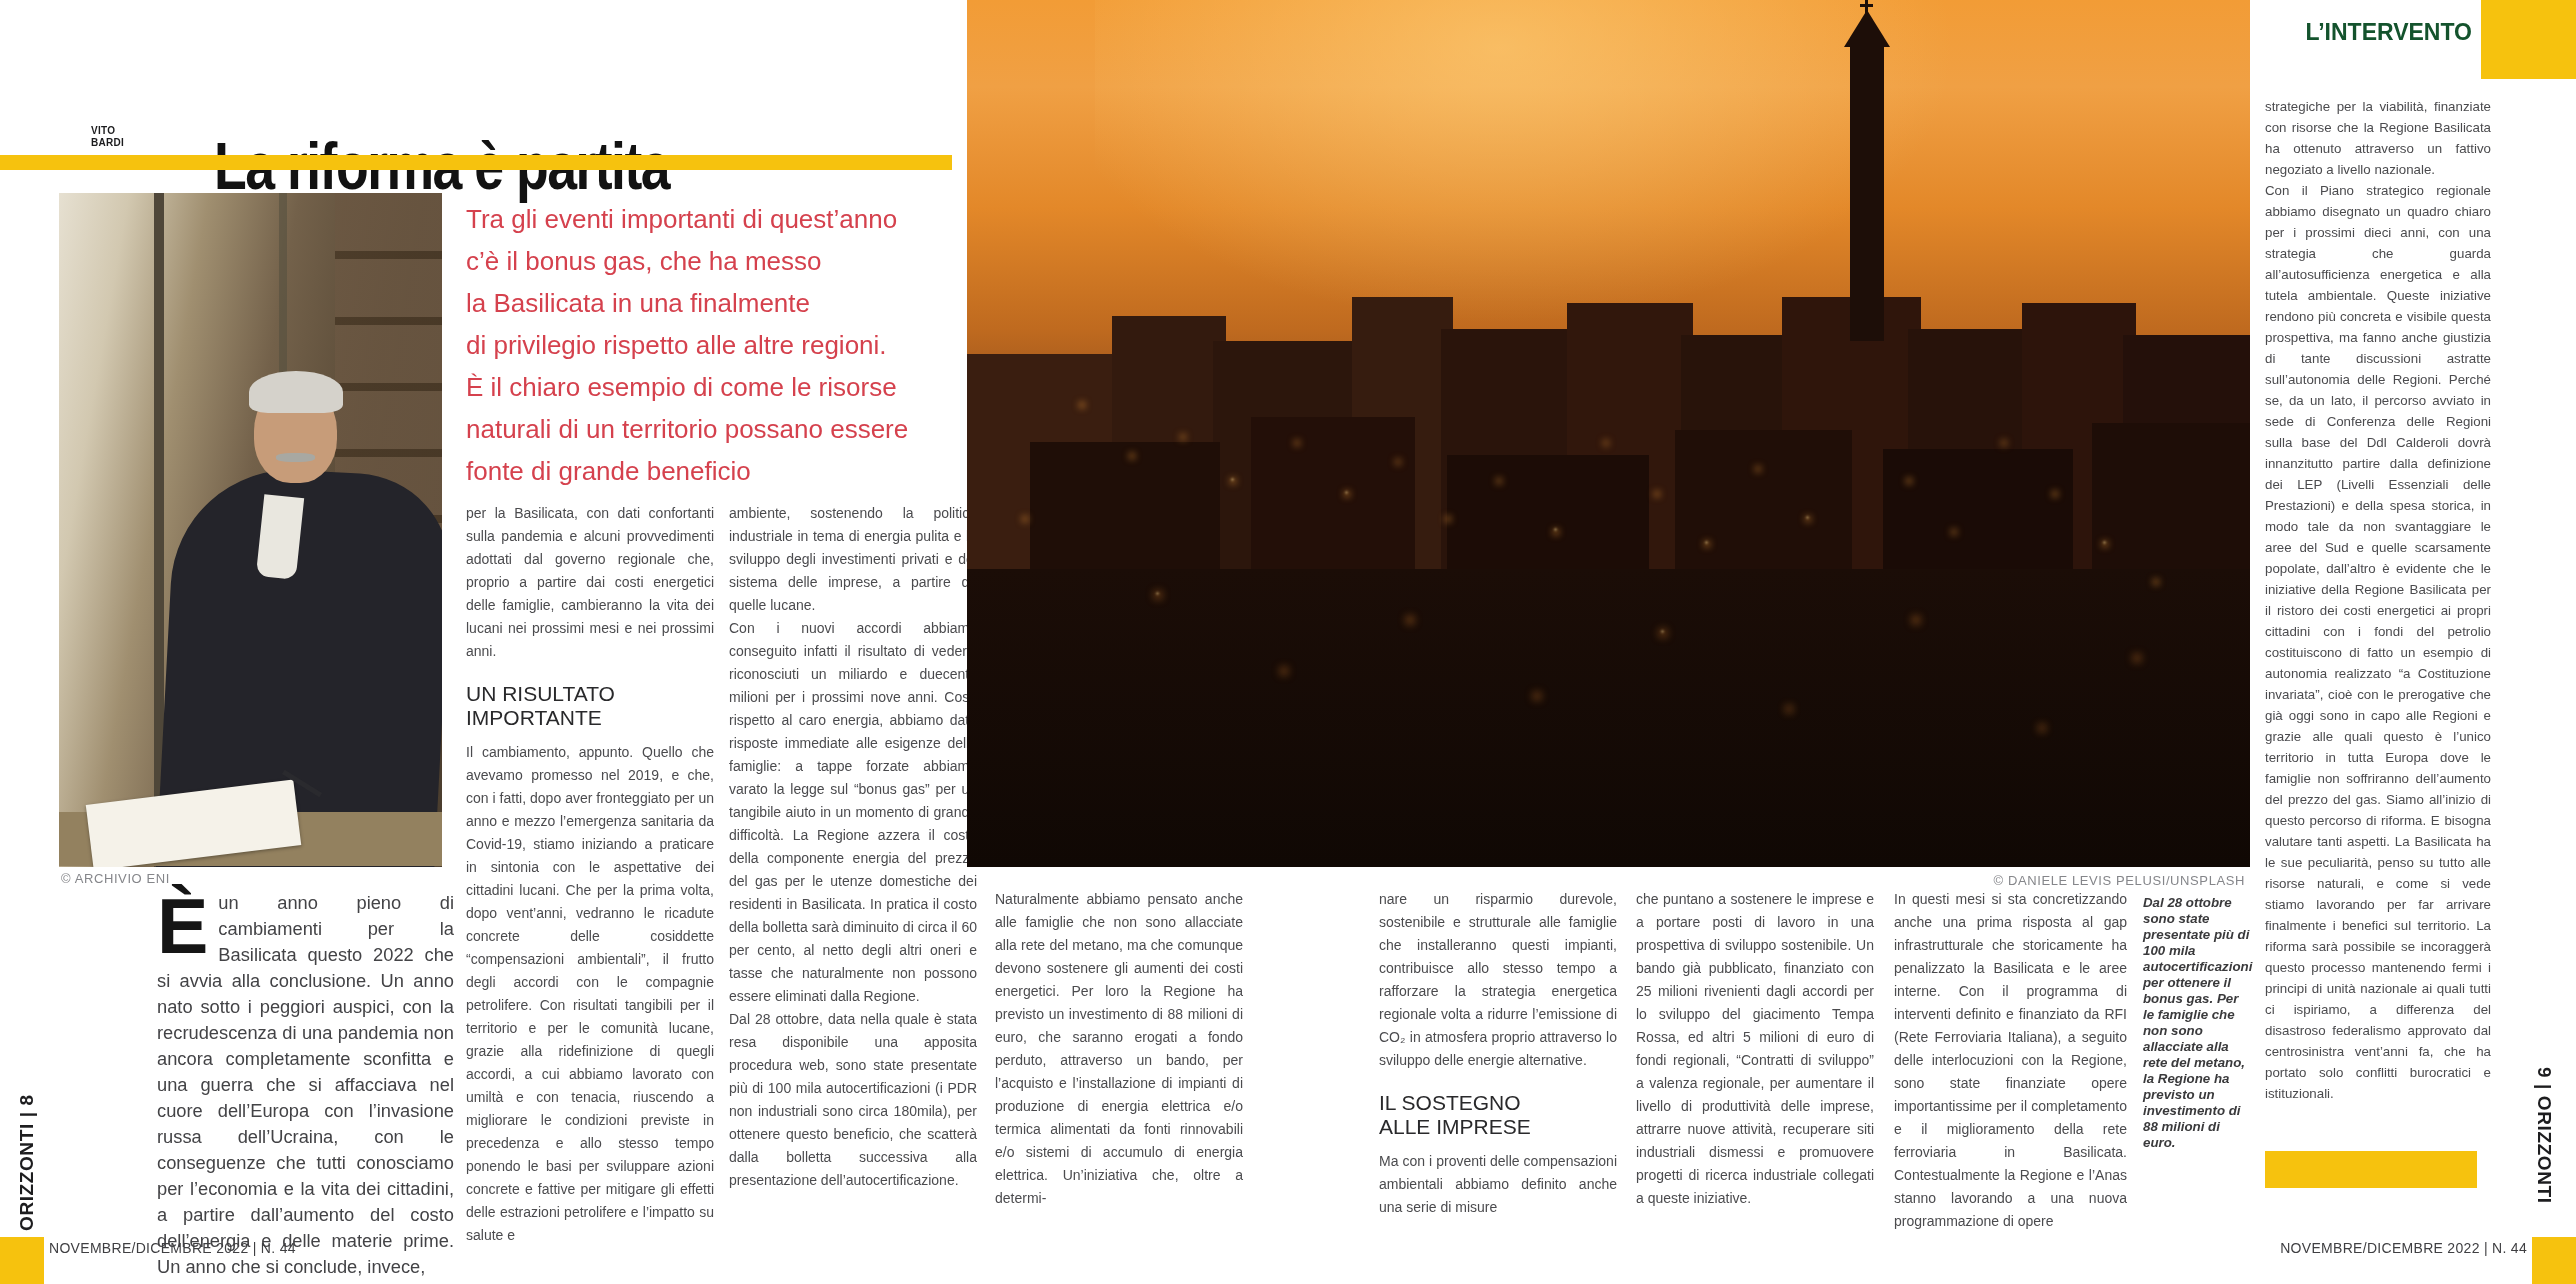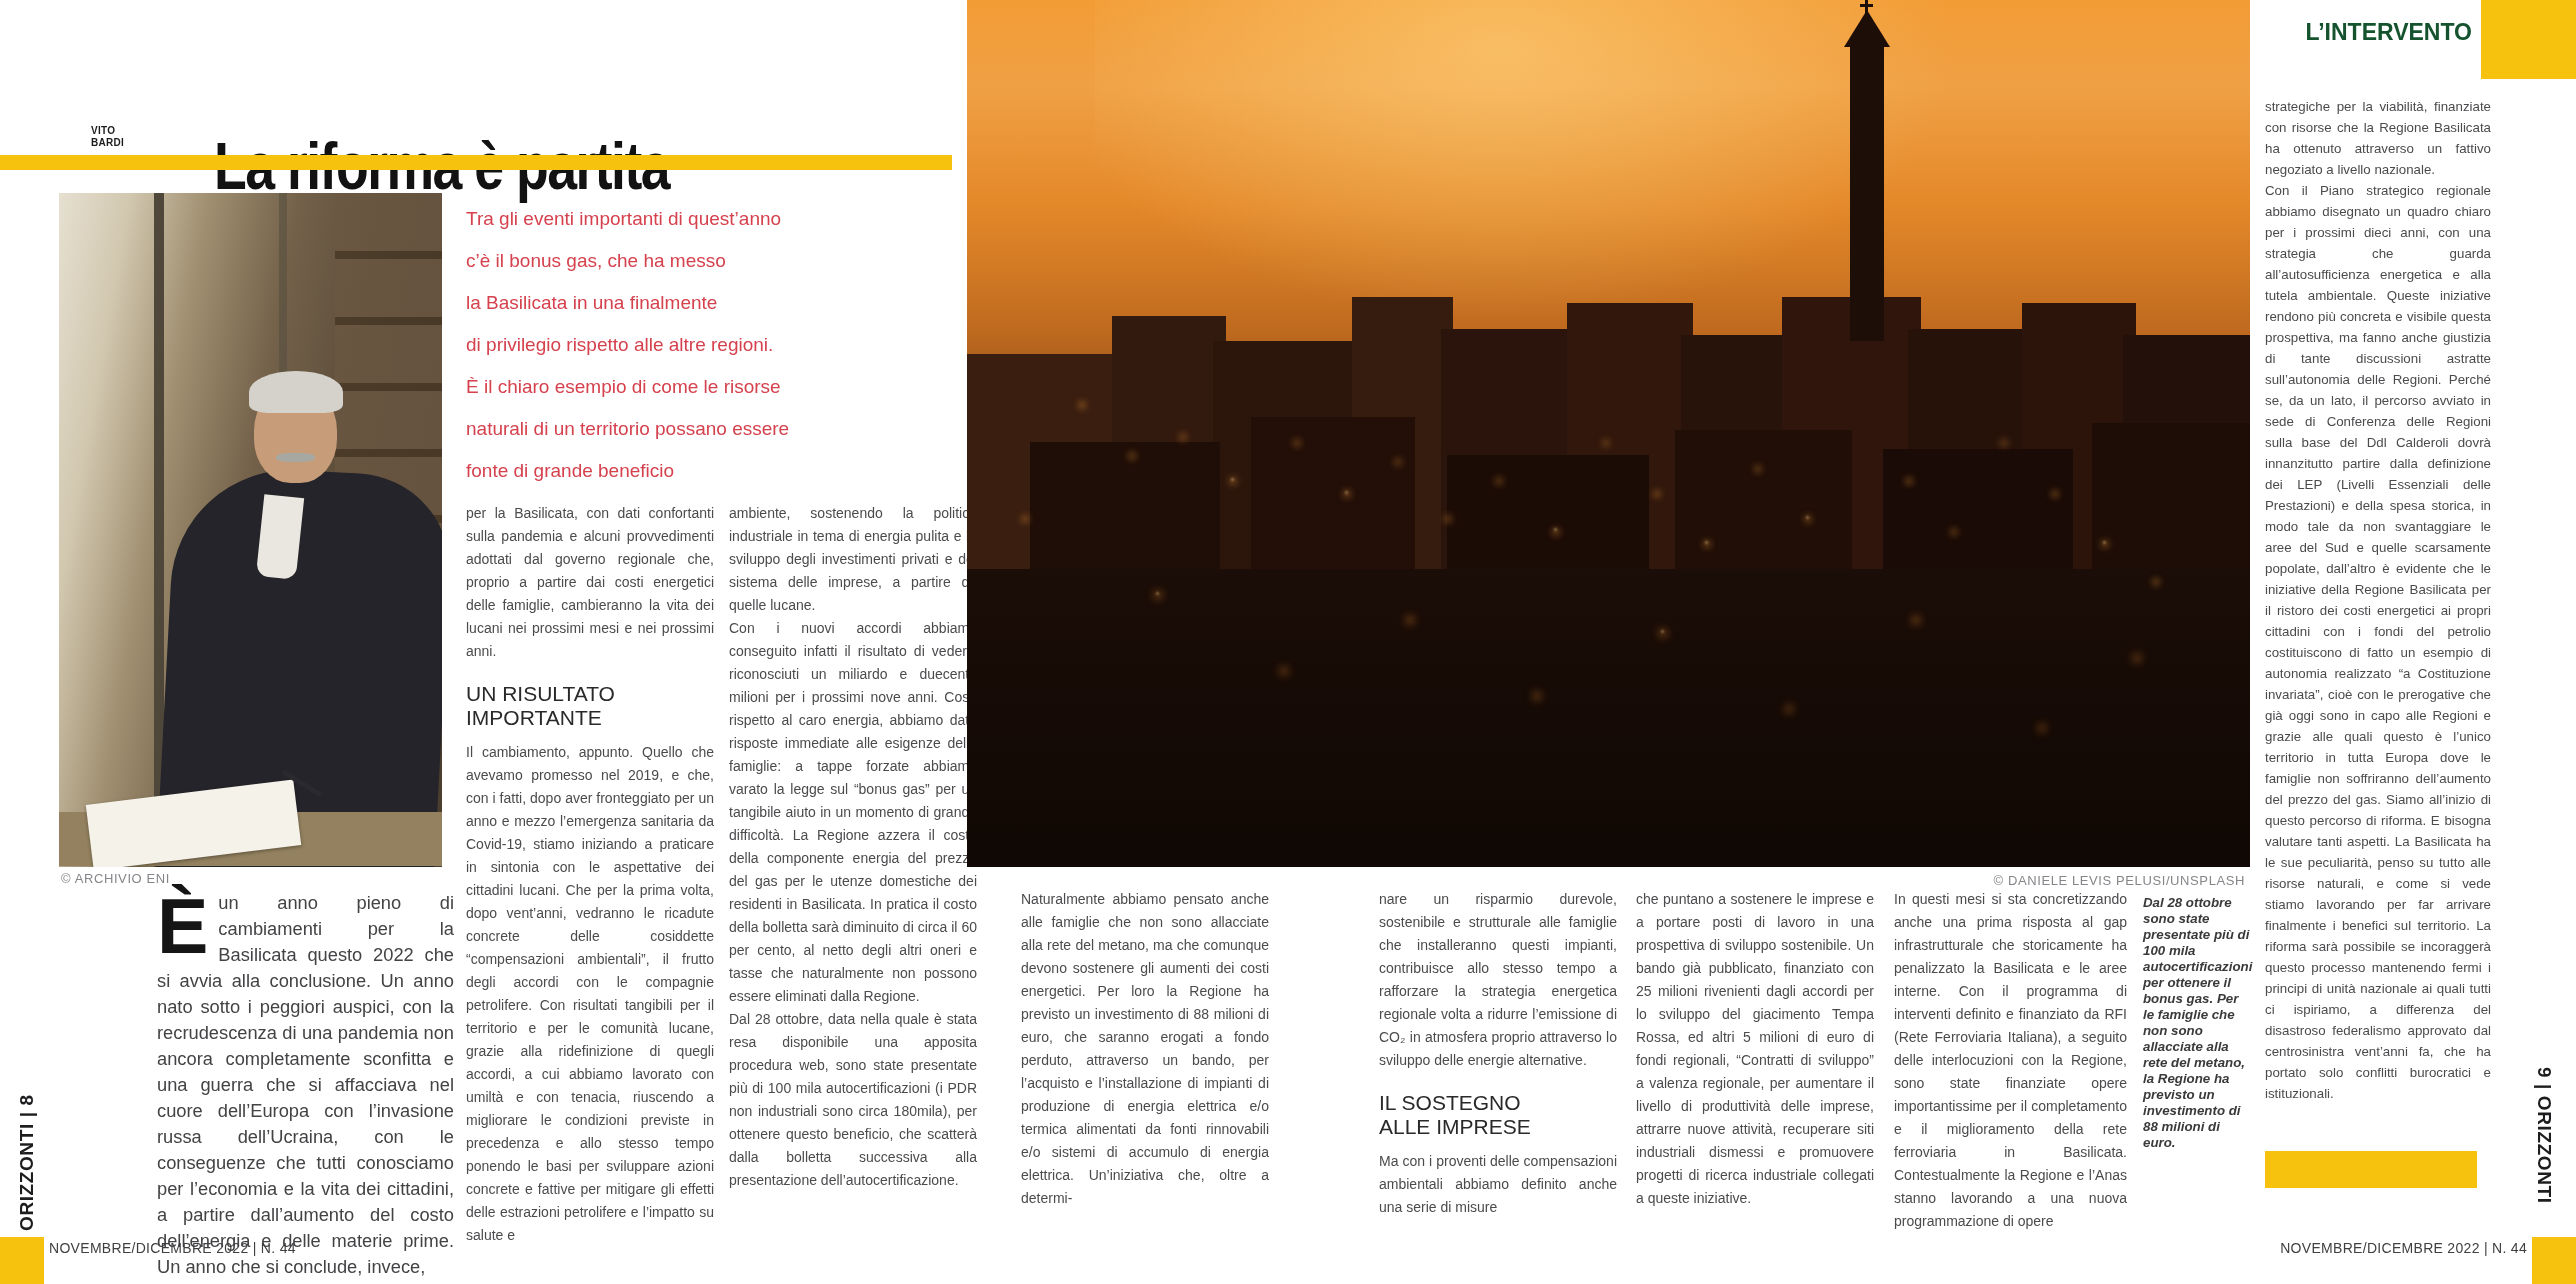--- a/index.html
+++ b/index.html
@@ -11,34 +11,34 @@
   
   .author{position:absolute;left:91px;top:125px;font-size:10px;line-height:12px;
     font-weight:700;color:#1c1c1e;letter-spacing:0.3px;}
   .title{position:absolute;left:214px;top:88px;font-size:67px;line-height:66px;
     font-weight:700;color:#121212;letter-spacing:-1.9px;white-space:nowrap;
     transform:scaleX(.80);transform-origin:0 0;}
   .title-bar{position:absolute;left:0;top:155px;width:952px;height:14.5px;background:var(--yellow);}
 
   
   .intro{position:absolute;left:466px;top:198px;width:513px;
-    font-size:19px;line-height:42px;color:var(--red);}
+    font-size:26px;line-height:42px;color:var(--red);}
   .intro div{white-space:nowrap;}
 
   
   .col{position:absolute;text-align:justify;font-size:14px;line-height:23px;color:#4b4b4e;}
   .col p{margin:0;}
   .colhead{font-size:21px;line-height:24px;font-weight:400;color:#29292b;
     margin:19px 0 11.4px 0;white-space:pre-line;text-align:left;}
   .col1{left:157px;top:890px;width:297px;font-size:18.3px;line-height:26px;color:#434346;}
   .dropcap{float:left;font-size:77px;line-height:62px;font-weight:700;color:#151515;
     margin:5px 10px 0 0;}
   .col2{left:466px;top:502px;width:248px;height:730px;}
   .col3{left:729px;top:502px;width:248px;height:730px;}
-  .col4{left:1021px;top:888px;width:248px;height:344px;}
+  .col4{left:995px;top:888px;width:248px;height:344px;}
   .col5{left:1379px;top:888px;width:238px;height:344px;}
   .col6{left:1636px;top:888px;width:238px;height:344px;}
   .col7{left:1894px;top:888px;width:233px;height:344px;}
   .col9{left:2265px;top:96px;width:226px;font-size:13.3px;line-height:21px;}
 
   .pullquote{position:absolute;left:2143px;top:895px;width:109px;
     font-size:13.3px;line-height:16px;font-weight:700;font-style:italic;color:#3a3a3c;}
 
   
   .credit{position:absolute;font-size:13px;color:#85868a;letter-spacing:0.6px;}

